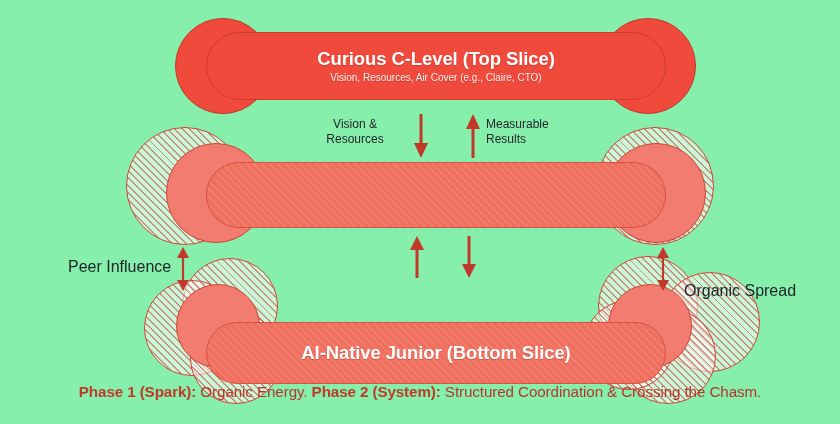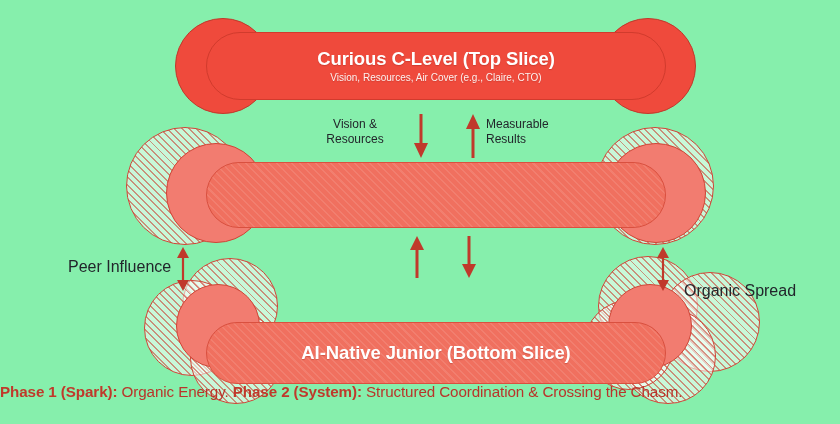--- a/index.html
+++ b/index.html
@@ -107,21 +107,21 @@
     color: #22262b;
     white-space: nowrap;
   }
 
   
   #caption {
     position: absolute;
     left: 0;
     right: 0;
     top: 383px;
-    text-align: left;
+    text-align: center;
     font-size: 15.2px;
     color: #b9342a;
     letter-spacing: -0.1px;
   }
   #caption .ph {
     font-weight: bold;
     color: #c0392b;
   }
   #caption .body {
     font-weight: normal;

